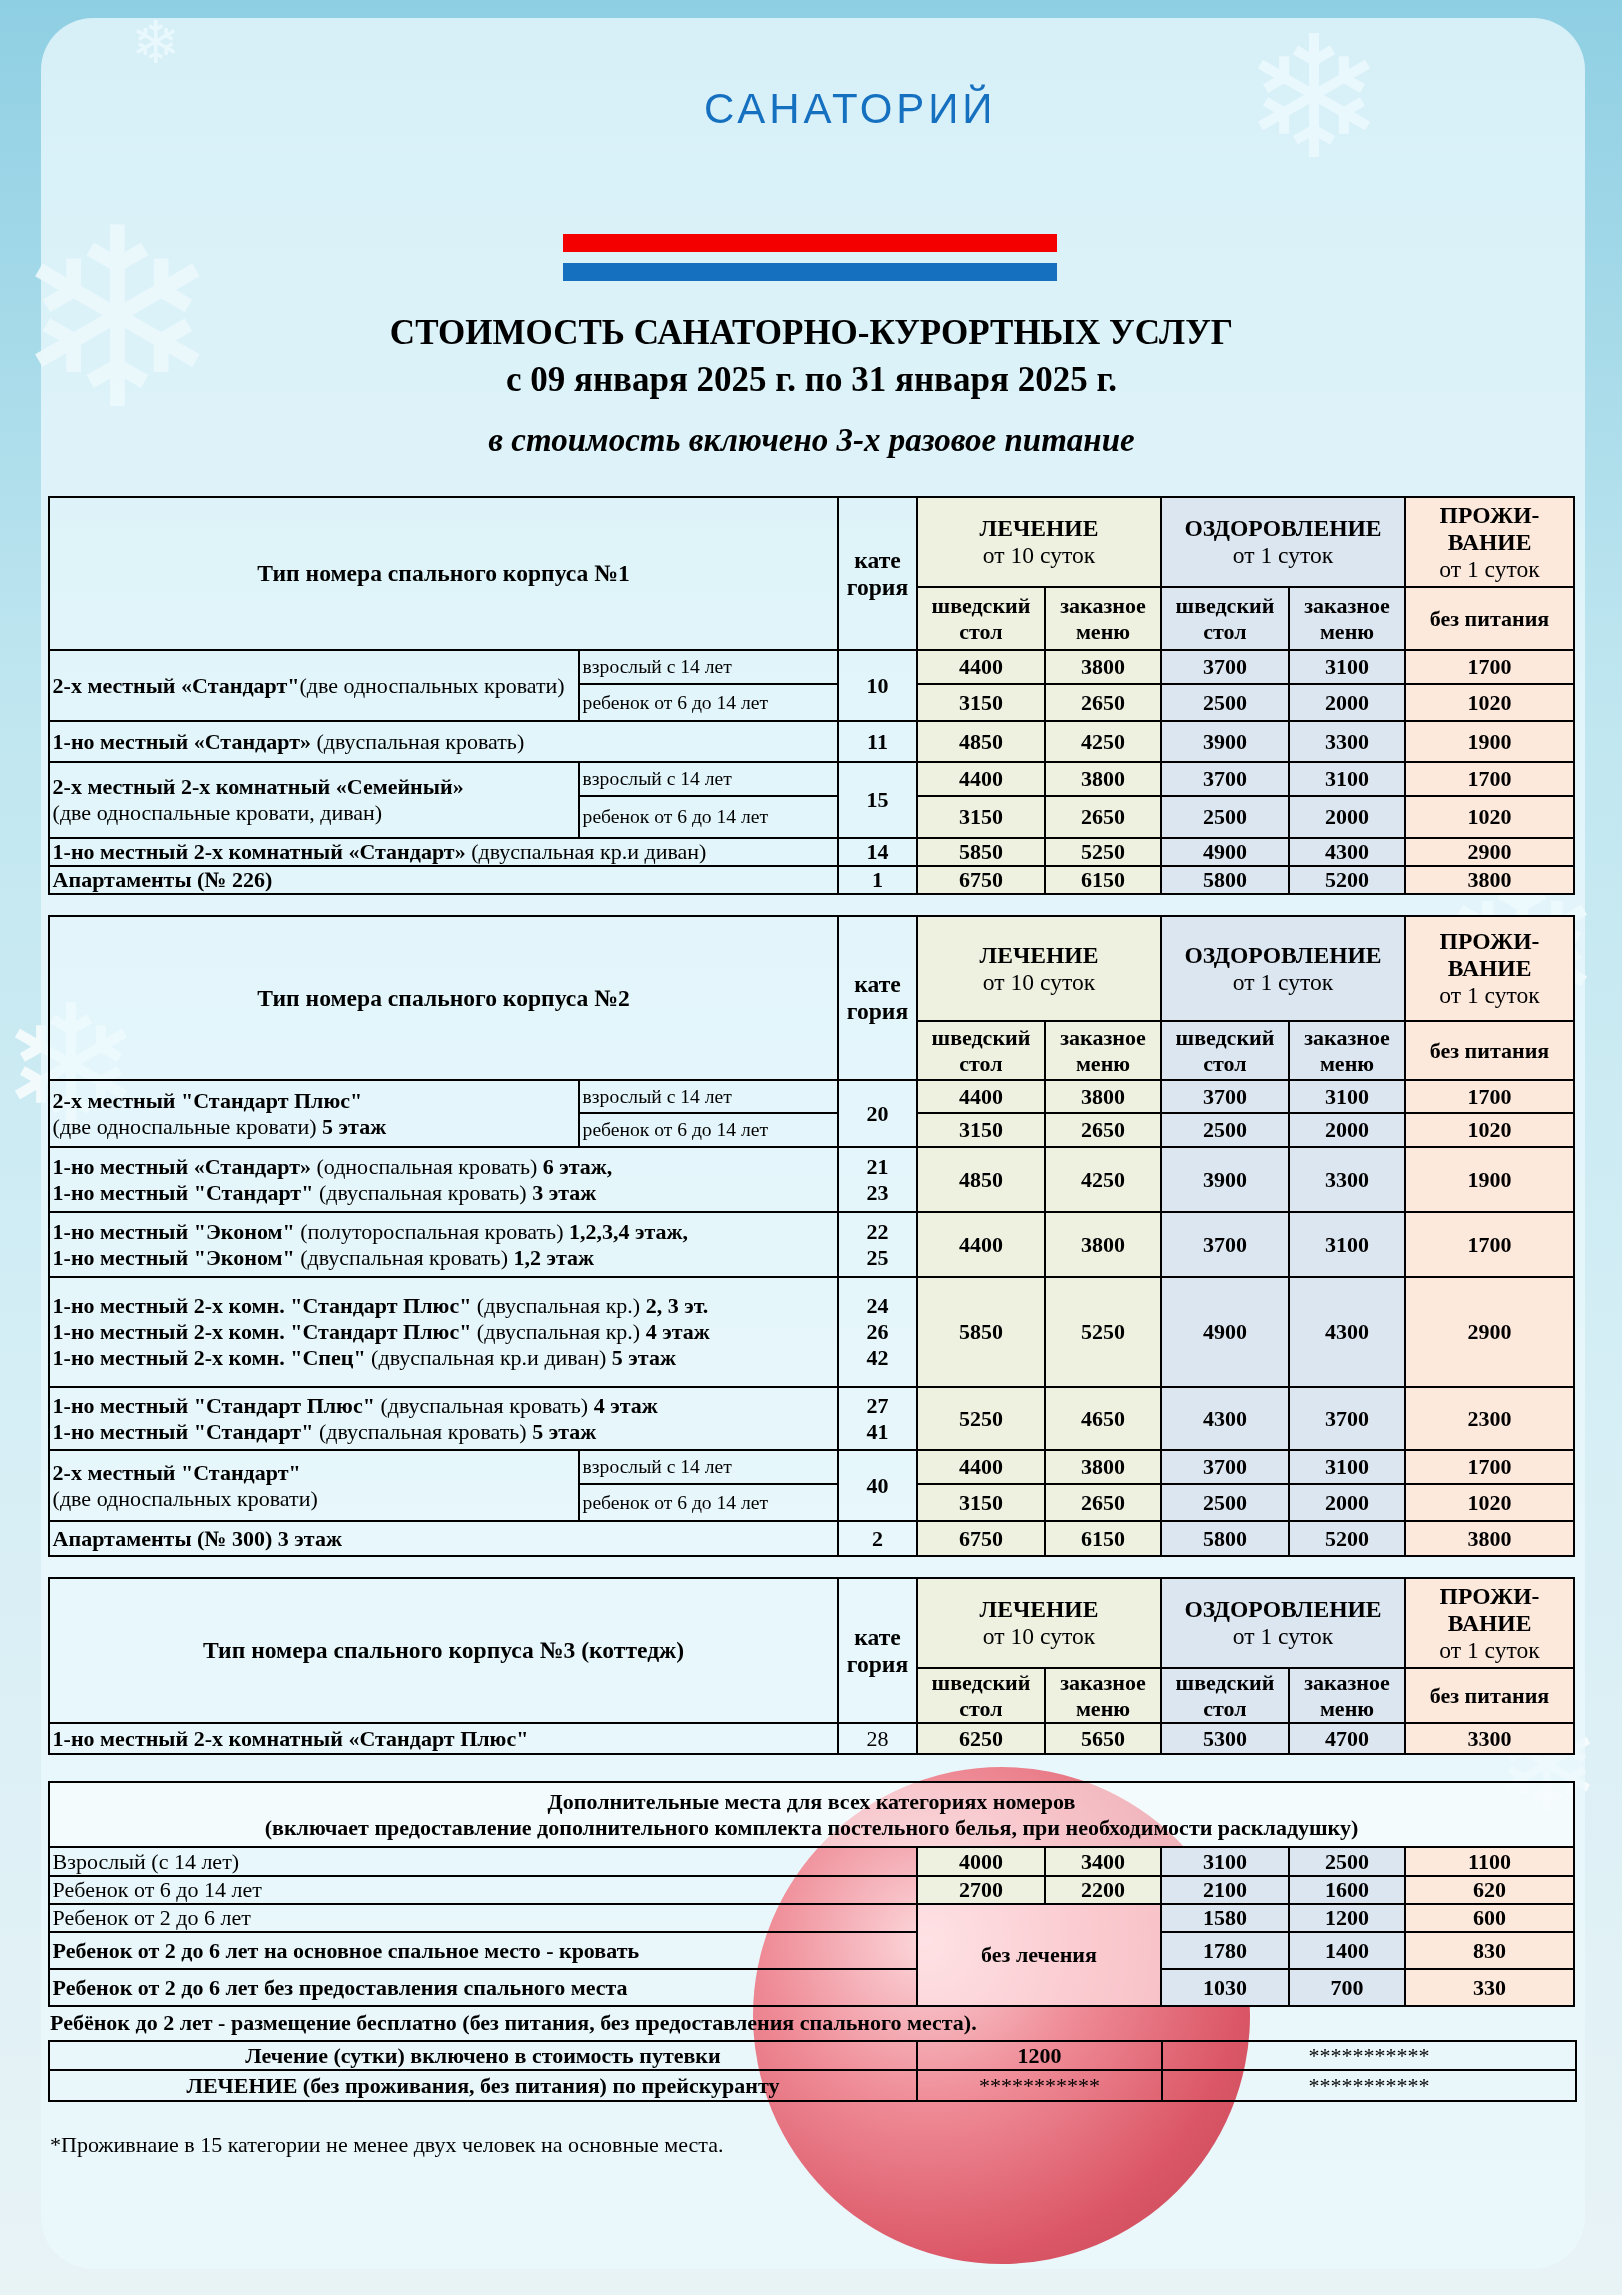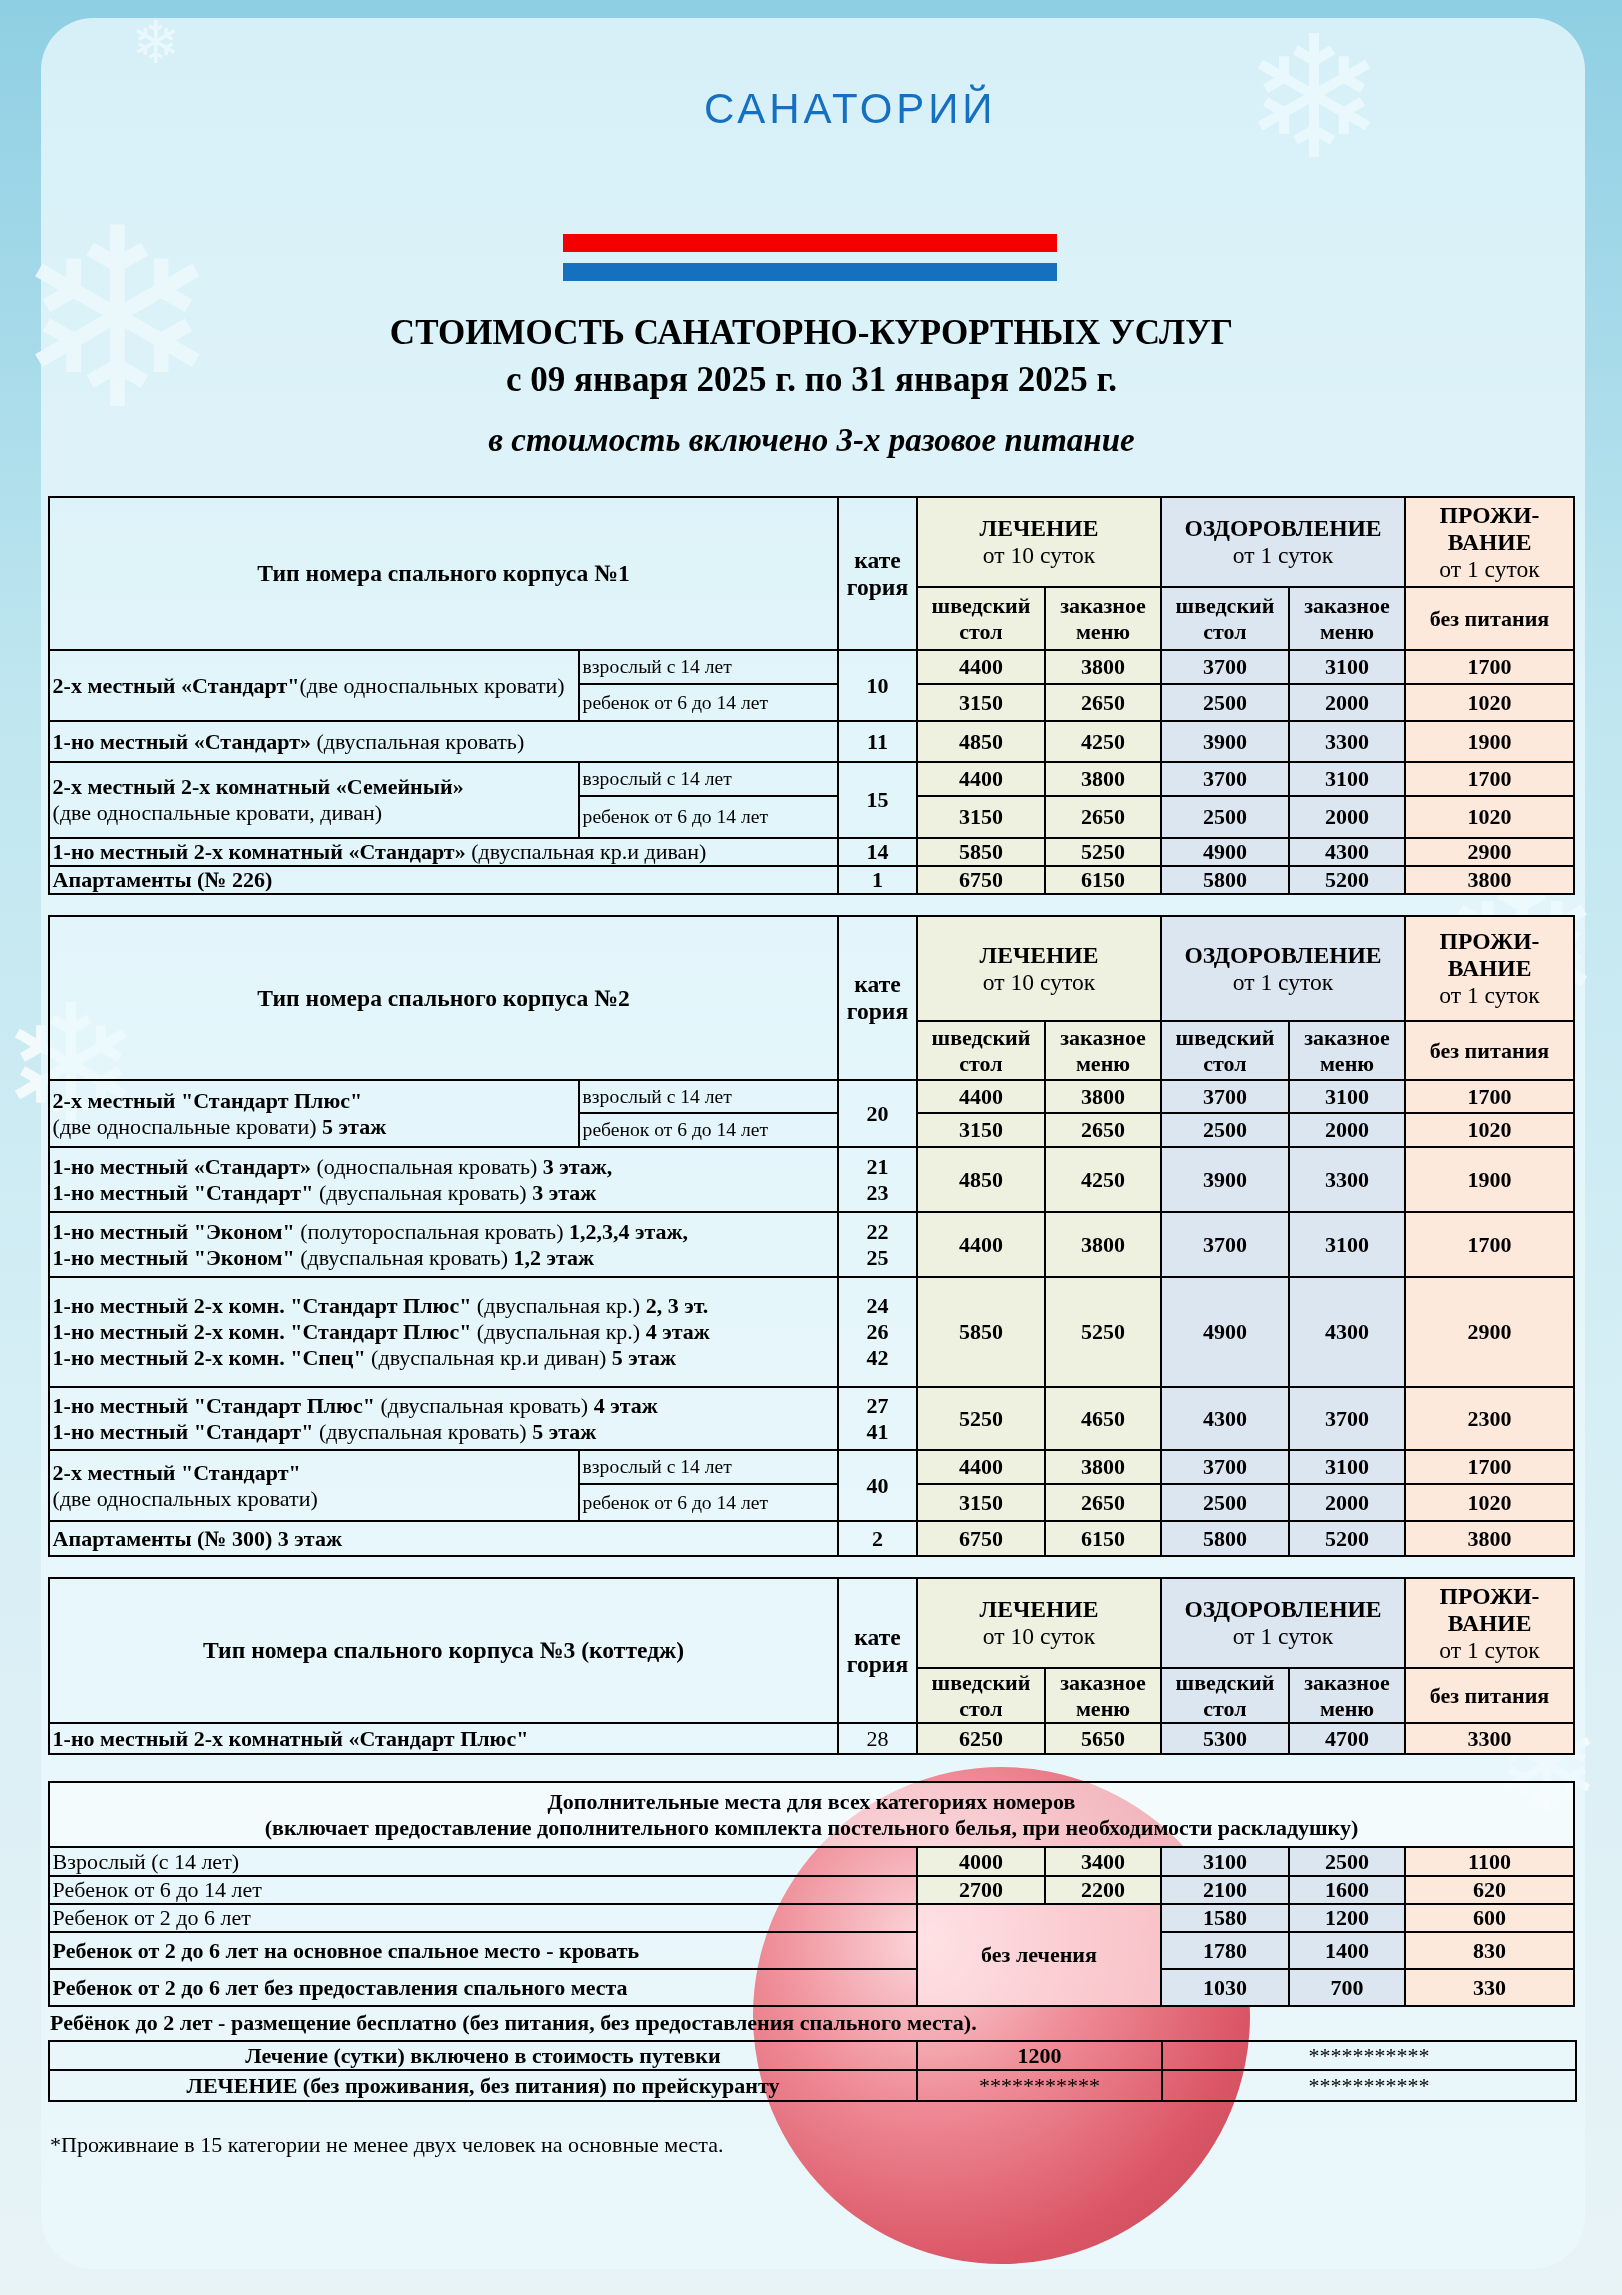--- a/index.html
+++ b/index.html
@@ -194,21 +194,21 @@
   <tr style="height:34px">
     <td class="sub">ребенок от 6 до 14 лет</td>
     <td class="c-l">3150</td>
     <td class="c-l">2650</td>
     <td class="c-o">2500</td>
     <td class="c-o">2000</td>
     <td class="c-p">1020</td>
   </tr>
   <tr style="height:65px">
     <td colspan="2" class="lbl">
-      <b>1-но местный «Стандарт»</b><span> (односпальная кровать)</span><b> 3 этаж,</b><br>
+      <b>1-но местный «Стандарт»</b><span> (односпальная кровать)</span><b> 6 этаж,</b><br>
       <b>1-но местный "Стандарт"</b><span> (двуспальная кровать)</span><b> 3 этаж</b>
     </td>
     <td class="b"><span>21</span><br><span>23</span></td>
     <td class="c-l">4850</td>
     <td class="c-l">4250</td>
     <td class="c-o">3900</td>
     <td class="c-o">3300</td>
     <td class="c-p">1900</td>
   </tr>
   <tr style="height:65px">

